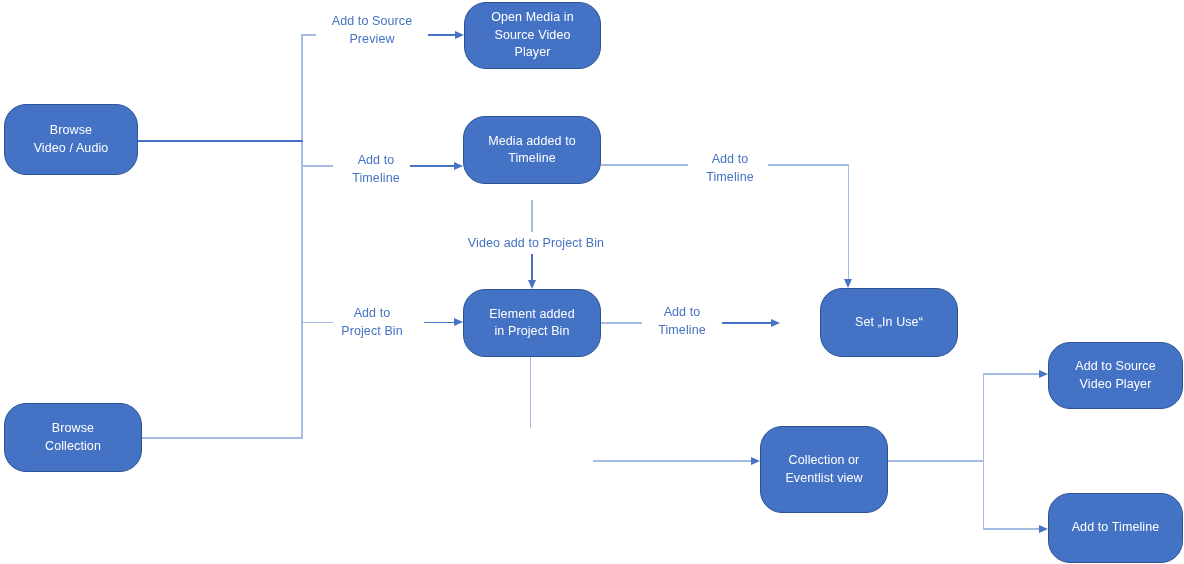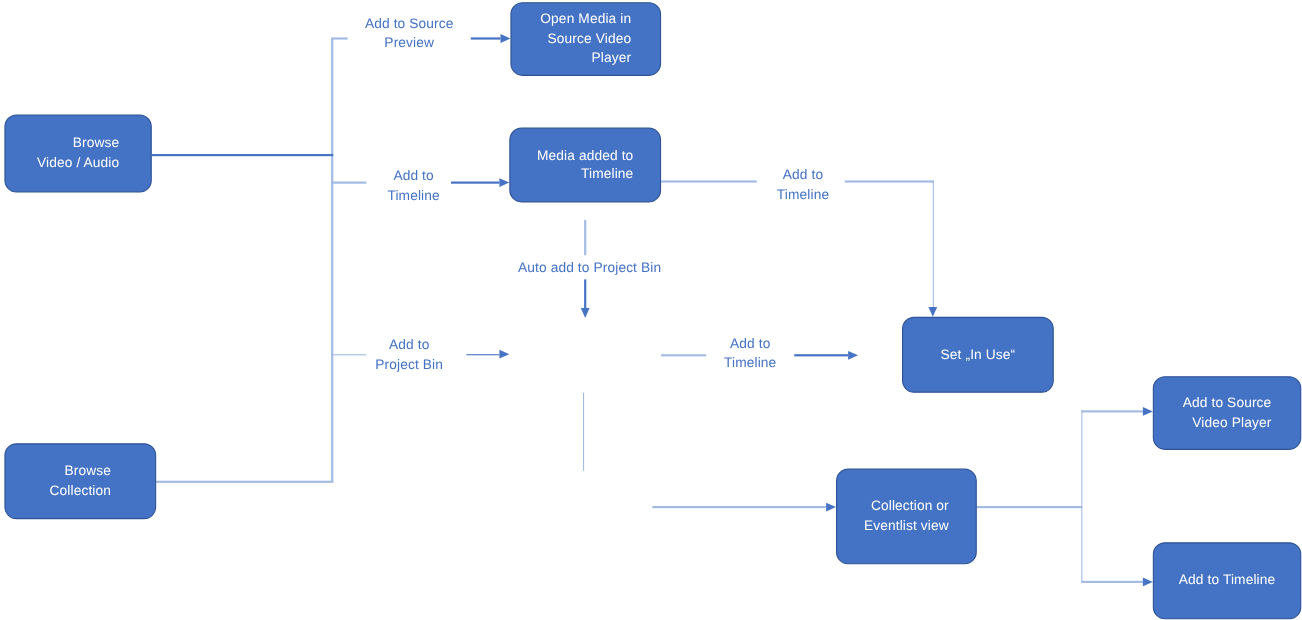--- a/index.html
+++ b/index.html
@@ -17,23 +17,23 @@
   .ln.dark{background:var(--line-dark);}
   .ah-right{position:absolute;width:0;height:0;
     border-top:4.5px solid transparent;border-bottom:4.5px solid transparent;
     border-left:9px solid var(--line-dark);}
   .ah-down{position:absolute;width:0;height:0;
     border-left:4.5px solid transparent;border-right:4.5px solid transparent;
     border-top:9px solid var(--line-dark);}
   .node{
     position:absolute;box-sizing:border-box;
     background:var(--box-fill);border:1px solid var(--box-border);
-    border-radius:11px;color:var(--box-text);
+    border-radius:22px;color:var(--box-text);
     display:flex;align-items:center;justify-content:center;
-    text-align:right;white-space:pre-line;
+    text-align:center;white-space:pre-line;
     font-size:12.5px;line-height:17.5px;letter-spacing:.1px;
   }
   .edge-label{
     position:absolute;color:var(--label-text);
     text-align:center;white-space:pre-line;
     font-size:12.5px;line-height:18px;letter-spacing:.1px;
   }
 </style>
 </head>
 <body>
@@ -81,32 +81,34 @@
 
   <div class="node" style="left:4px;top:104px;width:134px;height:71px">Browse
 Video / Audio</div>
   <div class="node" style="left:4px;top:403px;width:138px;height:69px">Browse
 Collection</div>
   <div class="node" style="left:464px;top:2px;width:137px;height:67px">Open Media in
 Source Video
 Player</div>
   <div class="node" style="left:463px;top:116px;width:138px;height:68px">Media added to
 Timeline</div>
+  <div class="node" style="left:463px;top:289px;width:138px;height:68px">Element added
+in Project Bin</div>
   <div class="node" style="left:820px;top:288px;width:138px;height:69px">Set „In Use“</div>
   <div class="node" style="left:760px;top:426px;width:128px;height:87px">Collection or
 Eventlist view</div>
   <div class="node" style="left:1048px;top:342px;width:135px;height:67px">Add to Source
 Video Player</div>
   <div class="node" style="left:1048px;top:493px;width:135px;height:70px">Add to Timeline</div>
 
   <div class="edge-label" style="left:312px;top:12px;width:120px">Add to Source
 Preview</div>
   <div class="edge-label" style="left:336px;top:151px;width:80px">Add to
 Timeline</div>
   <div class="edge-label" style="left:312px;top:304px;width:120px">Add to
 Project Bin</div>
-  <div class="edge-label" style="left:446px;top:234px;width:180px">Auto add to Project Bin</div>
+  <div class="edge-label" style="left:446px;top:234px;width:180px">Video add to Project Bin</div>
   <div class="edge-label" style="left:642px;top:303px;width:80px">Add to
 Timeline</div>
   <div class="edge-label" style="left:690px;top:150px;width:80px">Add to
 Timeline</div>
 
 </div>
 
 </body></html>

